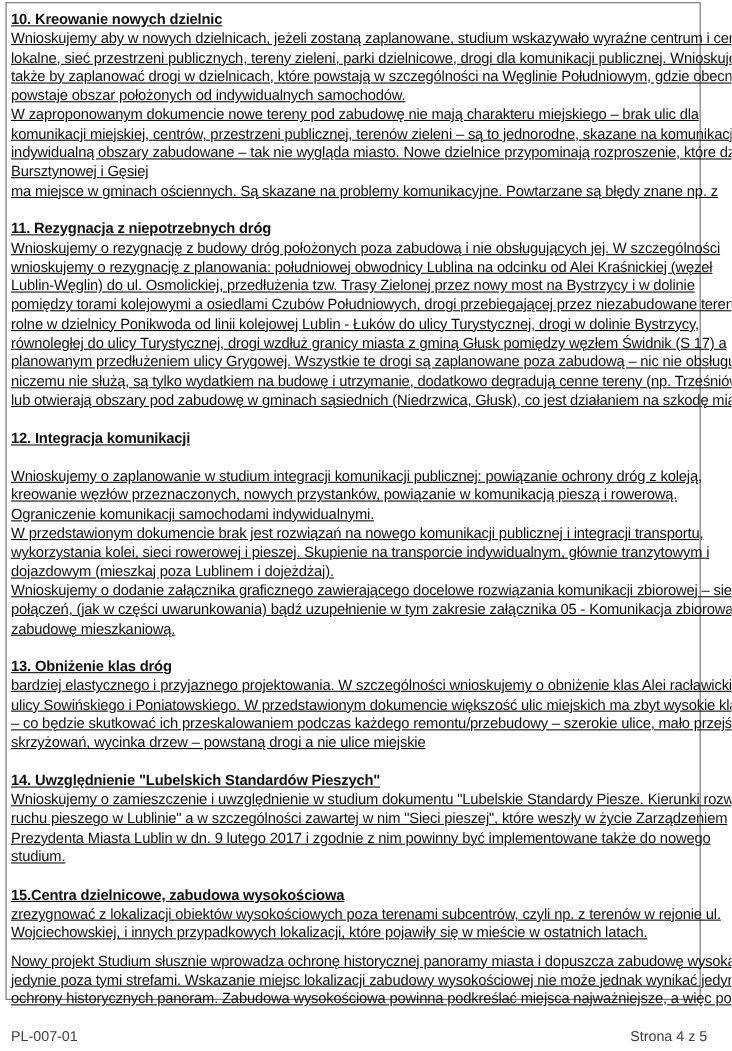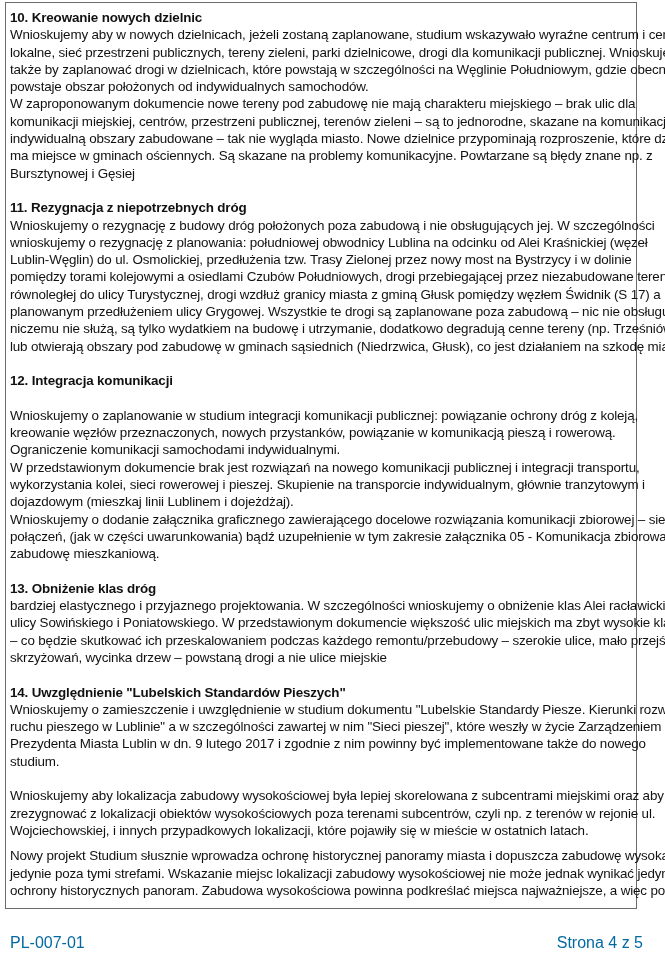--- a/index.html
+++ b/index.html
@@ -8,74 +8,75 @@
     font-family: "Liberation Sans", sans-serif; color: #111111;
   }
   .frame {
     position: absolute; left: 5px; top: 2px; width: 632px; height: 907px;
     border: 1px solid #6b6b6b; box-sizing: border-box;
   }
   .content {
     position: absolute; left: 10px; top: 9px; width: 625px;
     font-size: 13.4px; line-height: 17.3px; letter-spacing: -0.15px;
   }
-  .section { margin: 0; }
+  .section { margin: 0; text-decoration: underline; }
   .heading { font-weight: bold; display: block; white-space: nowrap; }
   .line { display: block; white-space: nowrap; }
   .gap { display: block; height: 17.3px; }
   .gap-sm { display: block; height: 8px; }
   .footer-left, .footer-right {
-    position: absolute; top: 934px; font-size: 16px; color: #0369a1;
+    position: absolute; top: 934px; font-size: 13px; color: #404040;
   }
   .footer-left { left: 10px; }
   .footer-right { right: 22px; margin-left: 16px; }
 </style>
 </head>
 <body>
 
 <div class="frame"></div>
 
 <div class="content">
 
   <div class="section">
     <span class="heading">10. Kreowanie nowych dzielnic</span>
     <span class="line">Wnioskujemy aby w nowych dzielnicach, jeżeli zostaną zaplanowane, studium wskazywało wyraźne centrum i centra</span>
     <span class="line">lokalne, sieć przestrzeni publicznych, tereny zieleni, parki dzielnicowe, drogi dla komunikacji publicznej. Wnioskujemy</span>
     <span class="line">także by zaplanować drogi w dzielnicach, które powstają w szczególności na Węglinie Południowym, gdzie obecnie</span>
     <span class="line">powstaje obszar położonych od indywidualnych samochodów.</span>
     <span class="line">W zaproponowanym dokumencie nowe tereny pod zabudowę nie mają charakteru miejskiego – brak ulic dla</span>
     <span class="line">komunikacji miejskiej, centrów, przestrzeni publicznej, terenów zieleni – są to jednorodne, skazane na komunikację</span>
     <span class="line">indywidualną obszary zabudowane – tak nie wygląda miasto. Nowe dzielnice przypominają rozproszenie, które dziś</span>
+    <span class="line">Bursztynowej i Gęsiej</span>
     <span class="line">ma miejsce w gminach ościennych. Są skazane na problemy komunikacyjne. Powtarzane są błędy znane np. z</span>
-    <span class="line">Bursztynowej i Gęsiej</span>
   </div>
   <span class="gap"></span>
 
   <div class="section">
     <span class="heading">11. Rezygnacja z niepotrzebnych dróg</span>
     <span class="line">Wnioskujemy o rezygnację z budowy dróg położonych poza zabudową i nie obsługujących jej. W szczególności</span>
     <span class="line">wnioskujemy o rezygnację z planowania: południowej obwodnicy Lublina na odcinku od Alei Kraśnickiej (węzeł</span>
     <span class="line">Lublin-Węglin) do ul. Osmolickiej, przedłużenia tzw. Trasy Zielonej przez nowy most na Bystrzycy i w dolinie</span>
     <span class="line">pomiędzy torami kolejowymi a osiedlami Czubów Południowych, drogi przebiegającej przez niezabudowane tereny</span>
+    <span class="line">rolne w dzielnicy Ponikwoda od linii kolejowej Lublin - Łuków do ulicy Turystycznej, drogi w dolinie Bystrzycy,</span>
     <span class="line">równoległej do ulicy Turystycznej, drogi wzdłuż granicy miasta z gminą Głusk pomiędzy węzłem Świdnik (S 17) a</span>
     <span class="line">planowanym przedłużeniem ulicy Grygowej. Wszystkie te drogi są zaplanowane poza zabudową – nic nie obsługują,</span>
     <span class="line">niczemu nie służą, są tylko wydatkiem na budowę i utrzymanie, dodatkowo degradują cenne tereny (np. Trześniów),</span>
     <span class="line">lub otwierają obszary pod zabudowę w gminach sąsiednich (Niedrzwica, Głusk), co jest działaniem na szkodę miasta.</span>
   </div>
   <span class="gap"></span>
 
   <div class="section">
     <span class="heading">12. Integracja komunikacji</span>
     <span class="gap"></span>
     <span class="line">Wnioskujemy o zaplanowanie w studium integracji komunikacji publicznej: powiązanie ochrony dróg z koleją,</span>
     <span class="line">kreowanie węzłów przeznaczonych, nowych przystanków, powiązanie w komunikacją pieszą i rowerową.</span>
     <span class="line">Ograniczenie komunikacji samochodami indywidualnymi.</span>
     <span class="line">W przedstawionym dokumencie brak jest rozwiązań na nowego komunikacji publicznej i integracji transportu,</span>
     <span class="line">wykorzystania kolei, sieci rowerowej i pieszej. Skupienie na transporcie indywidualnym, głównie tranzytowym i</span>
-    <span class="line">dojazdowym (mieszkaj linii Lublinem i dojeżdżaj).</span>
+    <span class="line">dojazdowym (mieszkaj poza Lublinem i dojeżdżaj).</span>
     <span class="line">Wnioskujemy o dodanie załącznika graficznego zawierającego docelowe rozwiązania komunikacji zbiorowej – sieć</span>
     <span class="line">połączeń, (jak w części uwarunkowania) bądź uzupełnienie w tym zakresie załącznika 05 - Komunikacja zbiorowa.</span>
     <span class="line">zabudowę mieszkaniową.</span>
   </div>
   <span class="gap"></span>
 
   <div class="section">
     <span class="heading">13. Obniżenie klas dróg</span>
     <span class="line">bardziej elastycznego i przyjaznego projektowania. W szczególności wnioskujemy o obniżenie klas Alei racławickich,</span>
     <span class="line">ulicy Sowińskiego i Poniatowskiego. W przedstawionym dokumencie większość ulic miejskich ma zbyt wysokie klasy</span>
@@ -87,21 +88,21 @@
   <div class="section">
     <span class="heading">14. Uwzględnienie "Lubelskich Standardów Pieszych"</span>
     <span class="line">Wnioskujemy o zamieszczenie i uwzględnienie w studium dokumentu "Lubelskie Standardy Piesze. Kierunki rozwoju</span>
     <span class="line">ruchu pieszego w Lublinie" a w szczególności zawartej w nim "Sieci pieszej", które weszły w życie Zarządzeniem</span>
     <span class="line">Prezydenta Miasta Lublin w dn. 9 lutego 2017 i zgodnie z nim powinny być implementowane także do nowego</span>
     <span class="line">studium.</span>
   </div>
   <span class="gap"></span>
 
   <div class="section">
-    <span class="line">Wnioskujemy aby lokalizacja zabudowy wysokościowej była lepiej skorelowana z subcentrami miejskimi oraz aby</span>
+    <span class="heading">15.Centra dzielnicowe, zabudowa wysokościowa</span>
     <span class="line">zrezygnować z lokalizacji obiektów wysokościowych poza terenami subcentrów, czyli np. z terenów w rejonie ul.</span>
     <span class="line">Wojciechowskiej, i innych przypadkowych lokalizacji, które pojawiły się w mieście w ostatnich latach.</span>
     <span class="gap-sm"></span>
     <span class="line">Nowy projekt Studium słusznie wprowadza ochronę historycznej panoramy miasta i dopuszcza zabudowę wysoką</span>
     <span class="line">jedynie poza tymi strefami. Wskazanie miejsc lokalizacji zabudowy wysokościowej nie może jednak wynikać jedynie z</span>
     <span class="line">ochrony historycznych panoram. Zabudowa wysokościowa powinna podkreślać miejsca najważniejsze, a więc poza</span>
 
   </div>
 </div>
 

